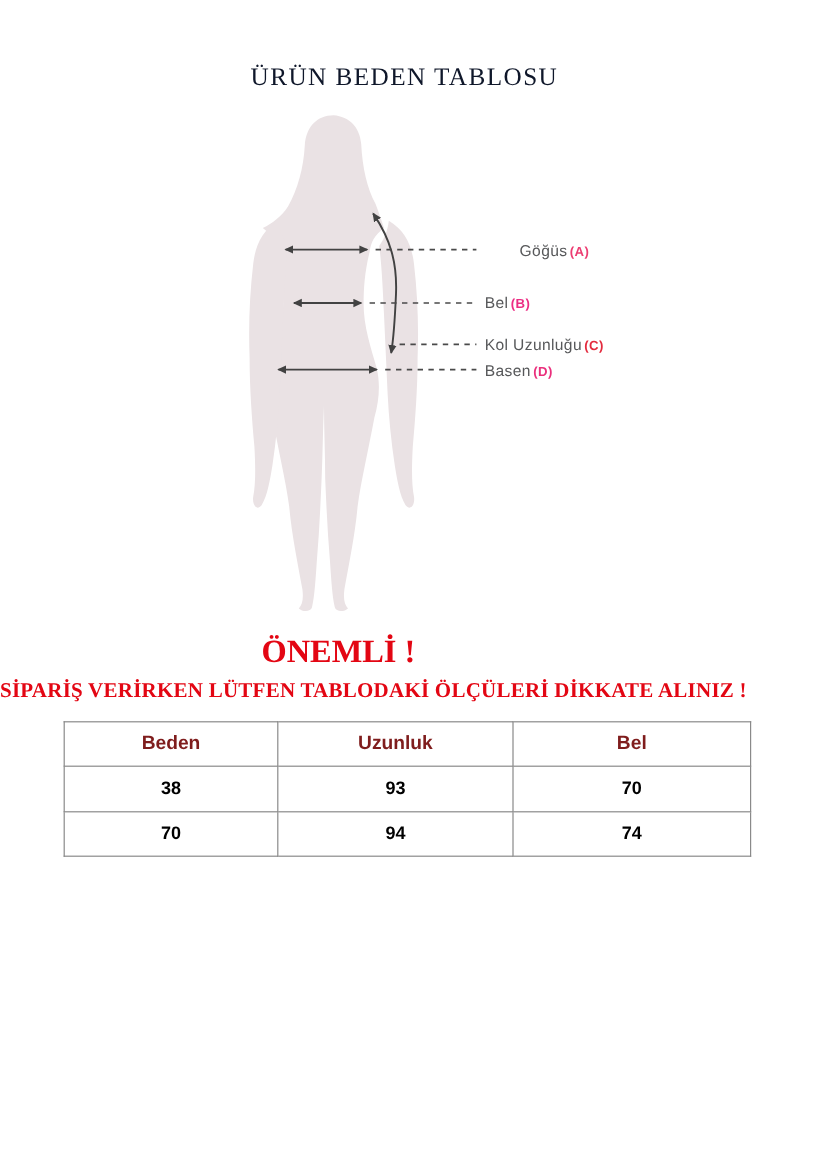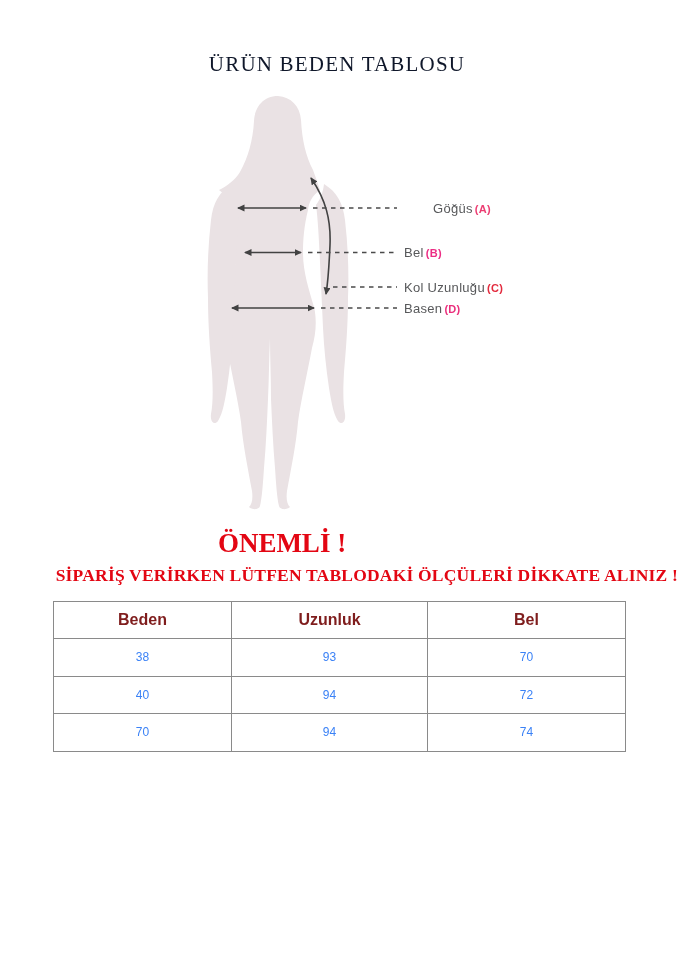--- a/index.html
+++ b/index.html
@@ -12,29 +12,29 @@
   .m-label{position:absolute;left:404px;white-space:nowrap;
            font-size:13px;color:#57585a;letter-spacing:.3px;}
   .m-label .code{font-size:11px;font-weight:bold;margin-left:2px;}
   .lbl-chest{top:201px;margin-left:29px;}
   .lbl-waist{top:245px;}
   .lbl-arm{top:280px;}
   .lbl-hip{top:301px;}
   .notice-heading{position:absolute;top:528px;left:0;width:564px;text-align:center;
          font-family:"Liberation Serif",serif;font-weight:bold;font-size:27px;
          white-space:nowrap;}
-  .notice-sub{position:absolute;top:565px;left:0;width:678px;text-align:right;
+  .notice-sub{position:absolute;top:565px;left:0;width:678px;text-align:left;
          font-family:"Liberation Serif",serif;font-weight:bold;font-size:17.5px;
          letter-spacing:.2px;white-space:nowrap;}
   table.size-table{position:absolute;top:601px;left:53px;width:572px;
          border-collapse:collapse;table-layout:fixed;}
   table.size-table th,table.size-table td{
          border:1.5px solid #8a8a8a;text-align:center;vertical-align:middle;padding:0;}
   table.size-table th{height:36px;font-size:16px;font-weight:bold;color:#7f1d1d;}
-  table.size-table td{height:36.5px;font-size:12px;font-weight:normal;color:#3b82f6;}
+  table.size-table td{height:36.5px;font-size:15px;font-weight:bold;color:#000000;}
 </style>
 </head>
 <body>
 
 <div class="page">
 
   <div class="title">ÜRÜN BEDEN TABLOSU</div>
 
   <svg class="figure-svg" width="678" height="520" viewBox="0 0 678 520">
     <defs>
@@ -137,25 +137,20 @@
         <th>Bel</th>
       </tr>
     </thead>
     <tbody>
       <tr>
         <td>38</td>
         <td>93</td>
         <td>70</td>
       </tr>
       <tr>
-        <td>40</td>
-        <td>94</td>
-        <td>72</td>
-      </tr>
-      <tr>
         <td>70</td>
         <td>94</td>
         <td>74</td>
       </tr>
     </tbody>
   </table>
 
 </div>
 
 </body></html>

